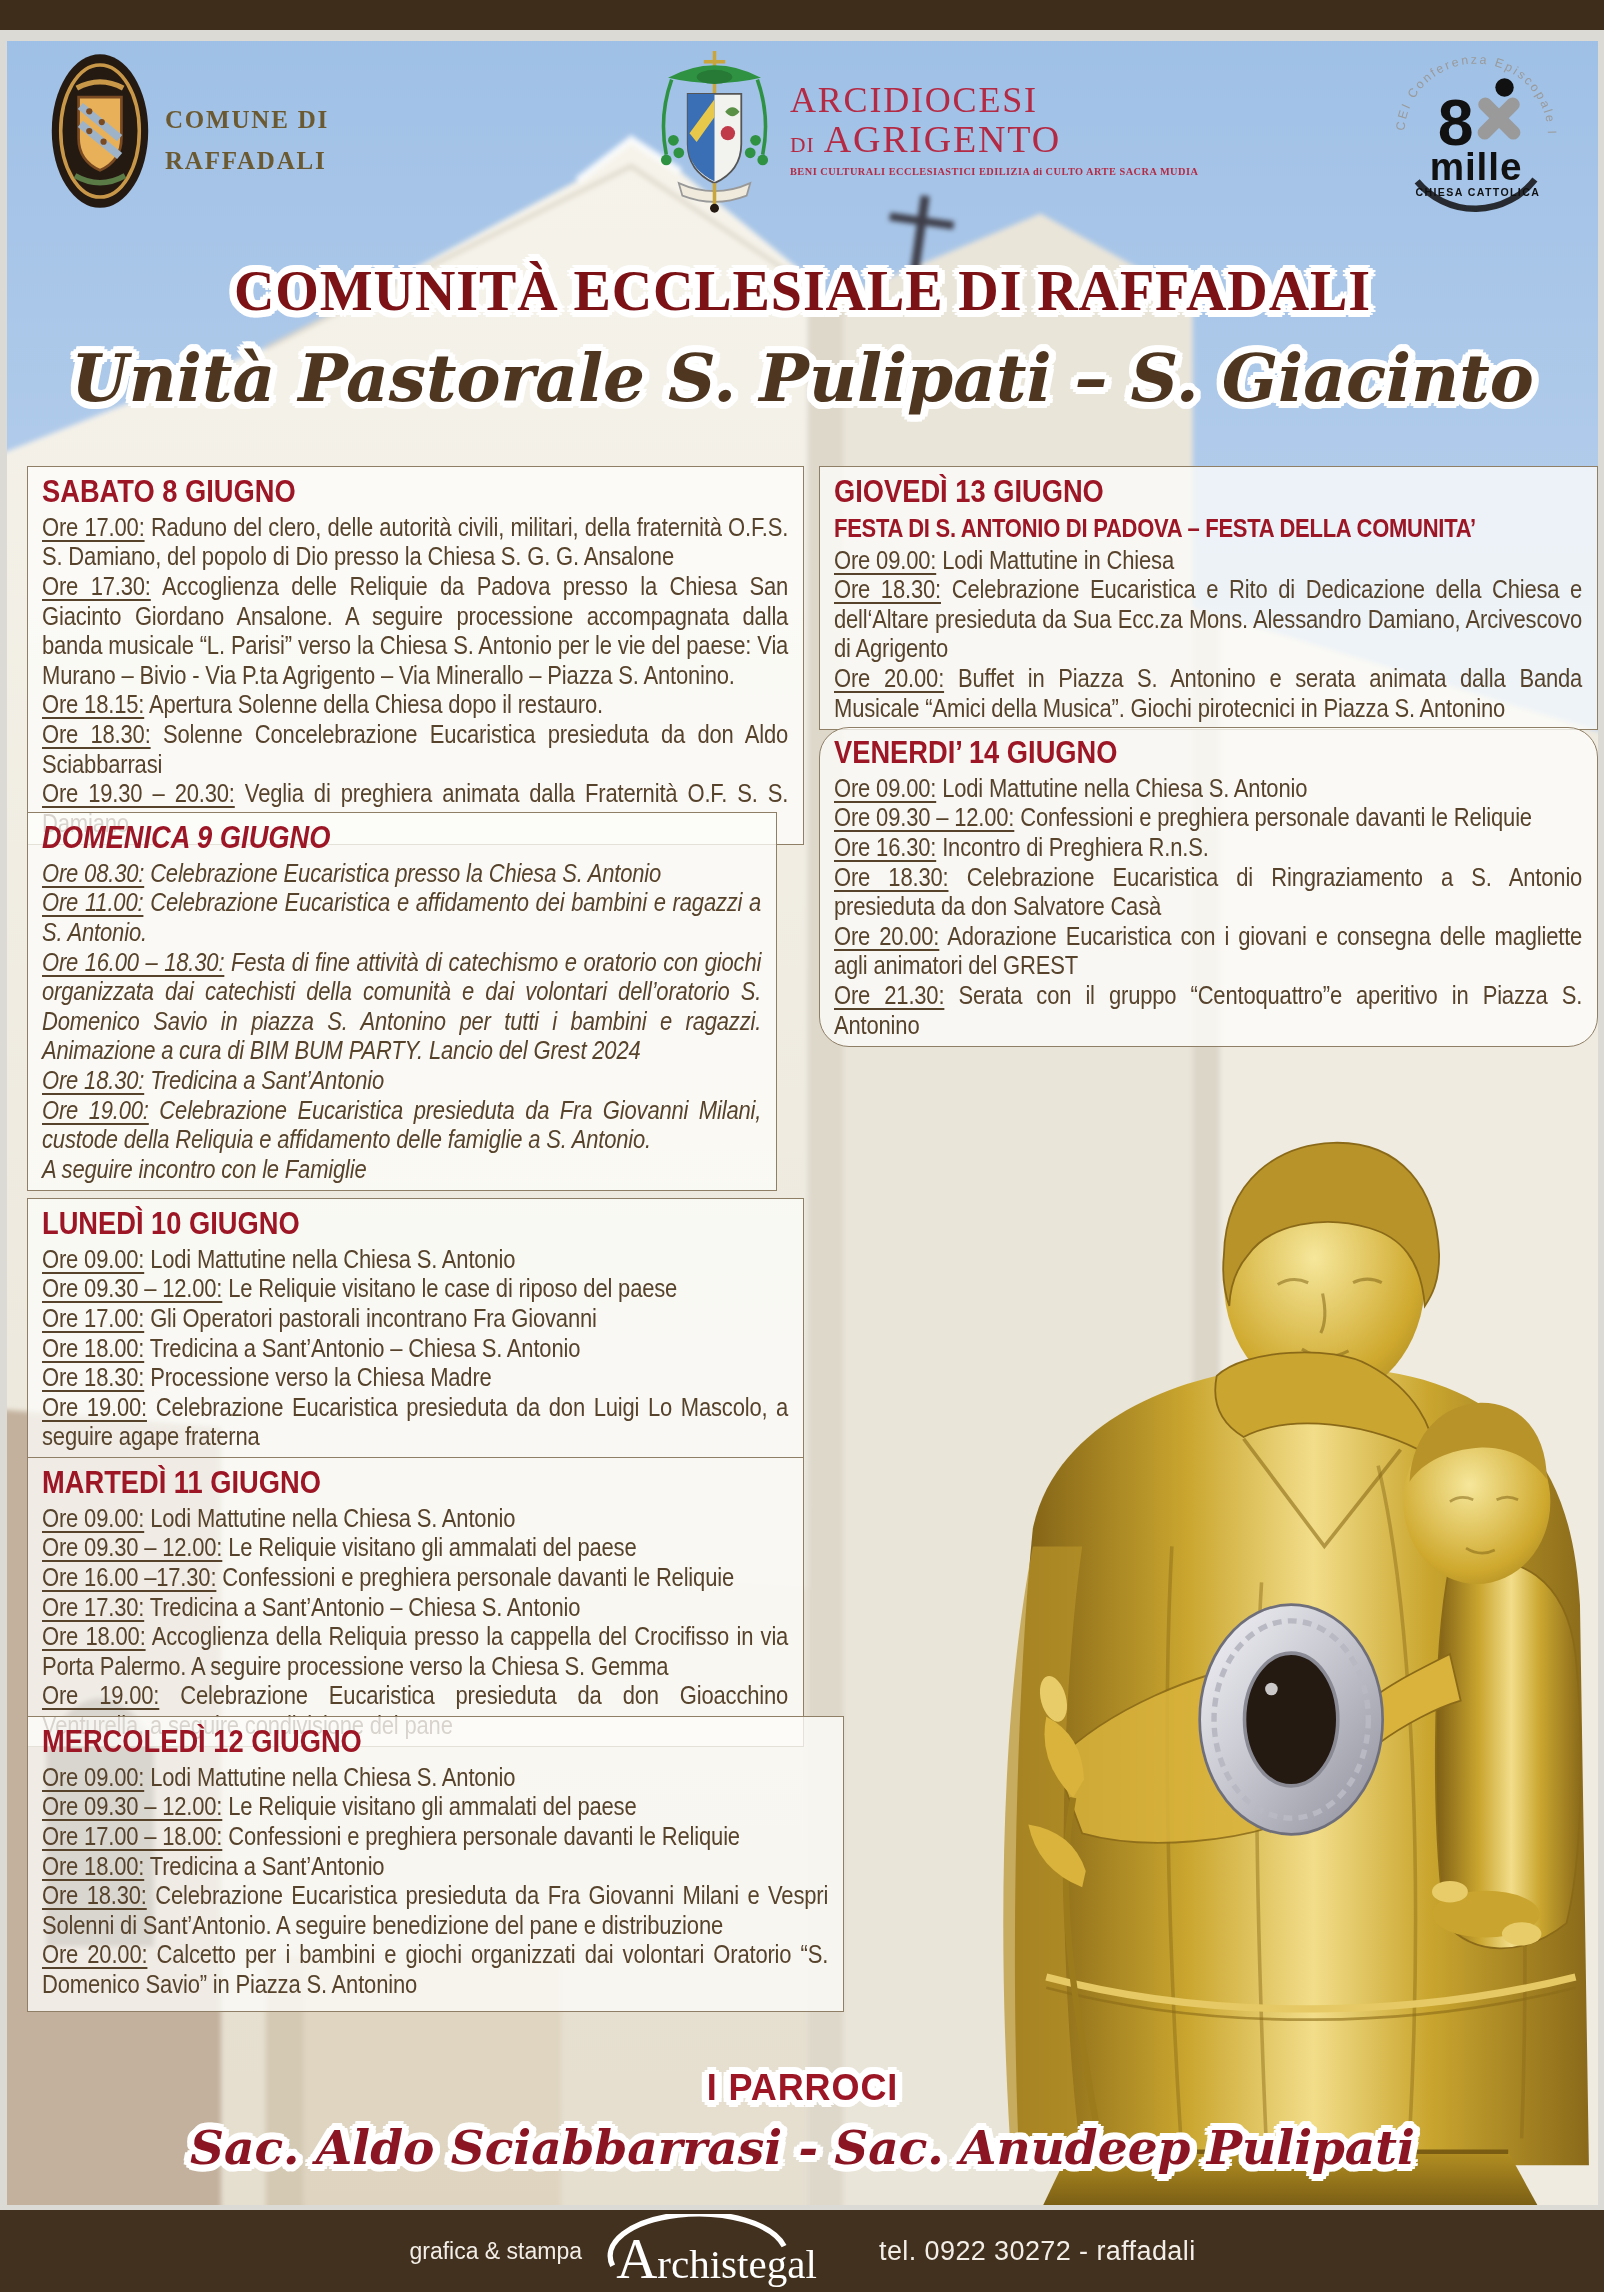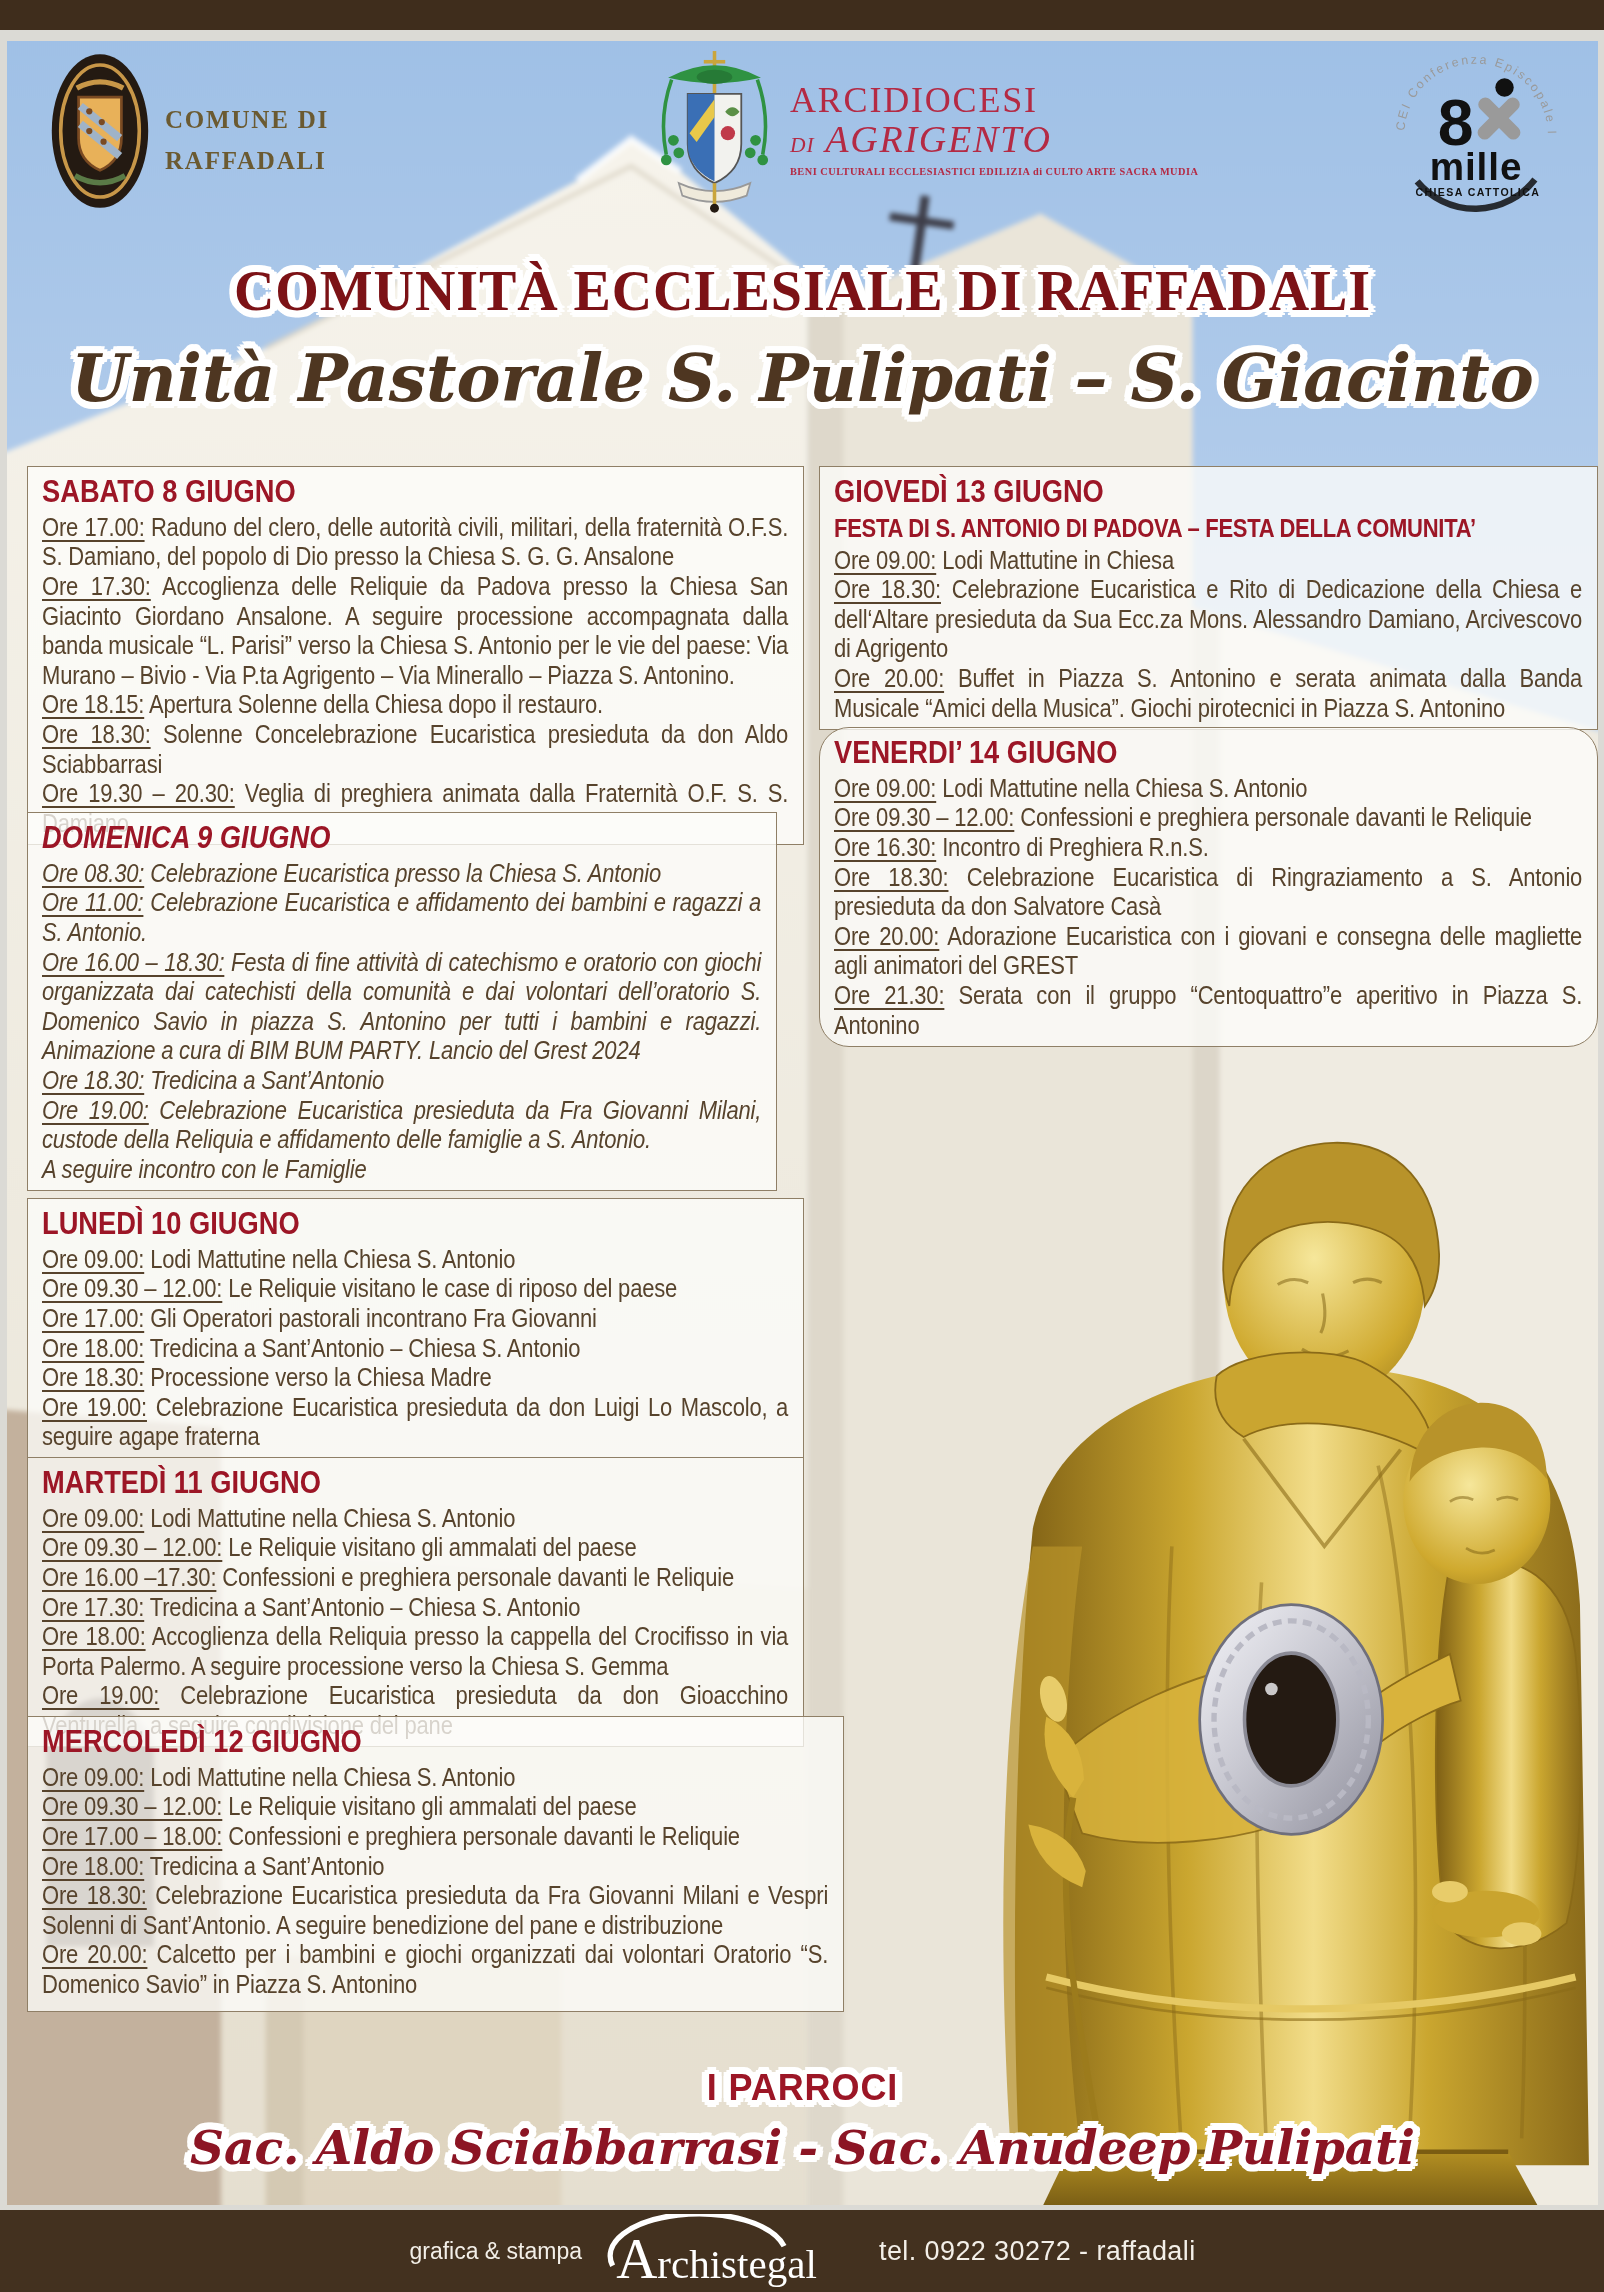--- a/index.html
+++ b/index.html
@@ -18,21 +18,21 @@
   .photo svg.bg{position:absolute;top:-10.7px;left:-10.7px;filter:blur(2.7px);}
   .statue{position:absolute;left:940px;top:1039px;width:665px;height:1166px;z-index:1;}
 
   
   .emblem-comune{position:absolute;left:50px;top:52px;z-index:4;}
   .comune-text{position:absolute;left:165px;top:99px;z-index:4;color:var(--comune-olive);
                font-family:"Liberation Serif",serif;font-weight:700;font-size:25px;line-height:41px;letter-spacing:1.8px;}
   .crest-arci{position:absolute;left:652px;top:47px;z-index:4;}
   .arci-text{position:absolute;left:790px;top:82px;z-index:4;color:var(--arci-red);font-family:"Liberation Serif",serif;line-height:1;}
   .arci-l1{font-size:36px;letter-spacing:1.8px;}
-  .arci-l2{margin-top:1.8px;font-size:38px;letter-spacing:1.8px;font-style:italic;}
+  .arci-l2{margin-top:1.8px;font-size:38px;letter-spacing:1.8px;}
   .arci-di{font-size:21.5px;letter-spacing:0.9px;}
   .arci-sub{margin-top:9px;font-size:10.3px;font-weight:700;letter-spacing:0.5px;white-space:nowrap;font-family:"Liberation Serif",serif;}
   .logo-8x{position:absolute;left:1384px;top:36px;z-index:4;}
 
   
   .title-wrap{position:absolute;left:27px;right:27px;top:262px;text-align:center;z-index:4;}
   .halo{text-shadow:2.7px 0 0 #fff,-2.7px 0 0 #fff,0 2.7px 0 #fff,0 -2.7px 0 #fff,
     2.7px 2.7px 0 #fff,-2.7px 2.7px 0 #fff,2.7px -2.7px 0 #fff,-2.7px -2.7px 0 #fff,
     5.4px 0 0 #fff,-5.4px 0 0 #fff,0 5.4px 0 #fff,0 -5.4px 0 #fff,
     4.5px 4.5px 0 #fff,-4.5px 4.5px 0 #fff,4.5px -4.5px 0 #fff,-4.5px -4.5px 0 #fff,

